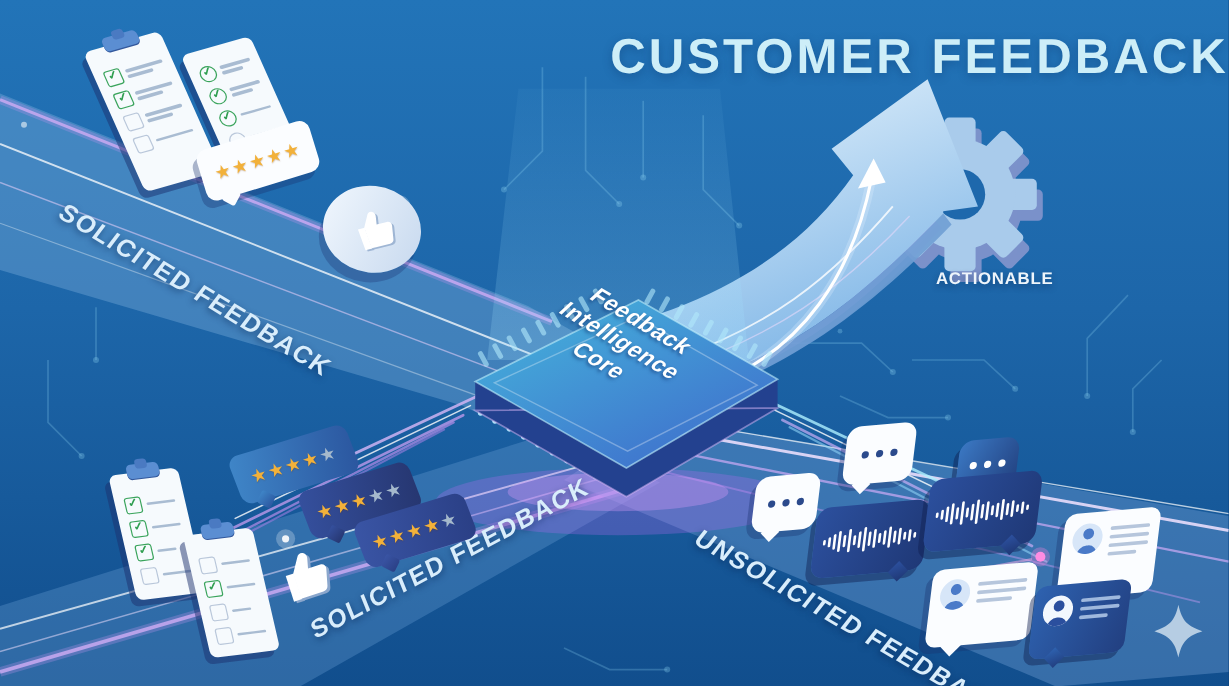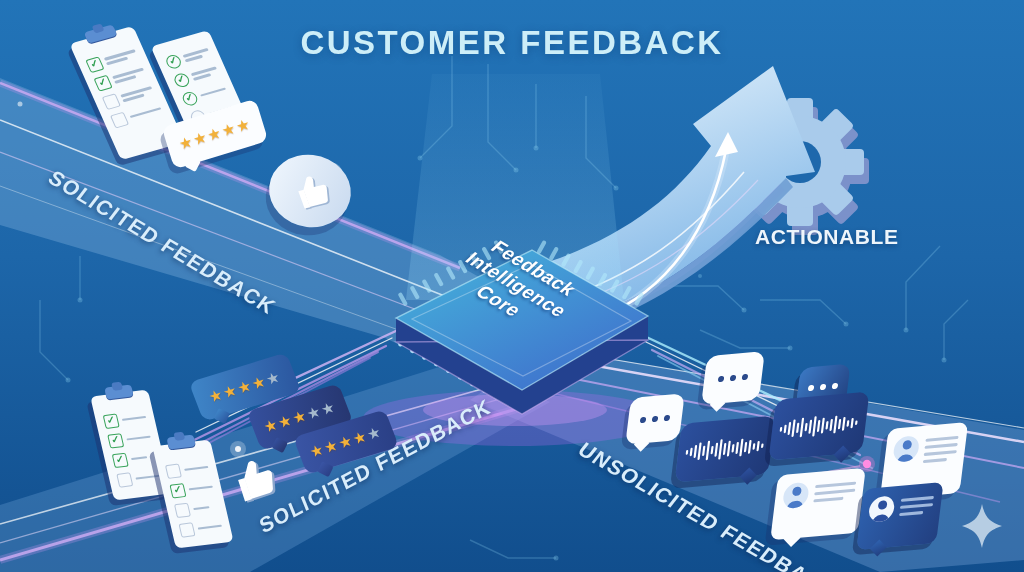--- a/index.html
+++ b/index.html
@@ -5,30 +5,30 @@
   html,body{margin:0;padding:0;background:#0d3f74;}
   #stage{
     position:relative;width:1024px;height:572px;overflow:hidden;
     font-family:"Liberation Sans",sans-serif;
     background:linear-gradient(180deg,#2274b8 0%,#1d66a9 45%,#114e8d 100%);
   }
   #scene{position:absolute;left:0;top:0;width:1024px;height:572px;}
   .ov{position:absolute;}
   
   .title{
-    left:0;right:0;top:24px;text-align:center;
-    font-size:33px;font-weight:800;letter-spacing:2.5px;color:#cdeef8;
+    left:0;right:0;top:24px;text-align:right;
+    font-size:41px;font-weight:800;letter-spacing:2.5px;color:#cdeef8;
     text-shadow:0 2px 8px rgba(10,50,100,.35);
   }
   .diag{
     font-weight:700;font-size:21px;letter-spacing:1.4px;color:#d9edfb;white-space:nowrap;
     text-shadow:0 2px 5px rgba(8,35,80,.55);
   }
   .outcome{
-    left:755px;top:224px;font-weight:700;font-size:21px;letter-spacing:.6px;
+    left:780px;top:224px;font-weight:700;font-size:14px;letter-spacing:.6px;
     color:#eef5fb;line-height:1.22;text-shadow:0 2px 5px rgba(8,35,80,.45);
   }
   .coretxt{
     left:424px;top:250px;width:184px;text-align:center;
     transform:rotate(31deg) skewX(-16deg);
     font-weight:700;font-size:19px;line-height:1.22;letter-spacing:.5px;color:#ffffff;
     text-shadow:0 2px 3px rgba(10,40,100,.55);
   }
   
   .icon{position:absolute;}

